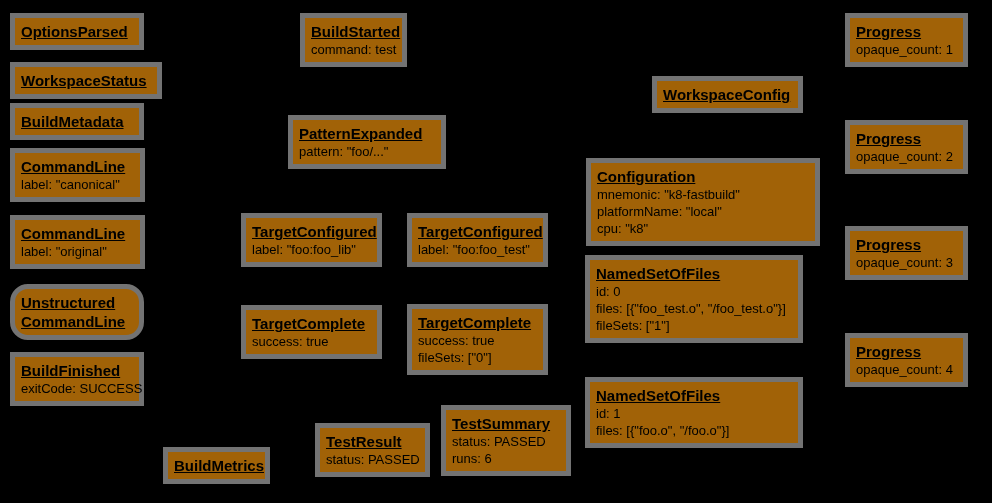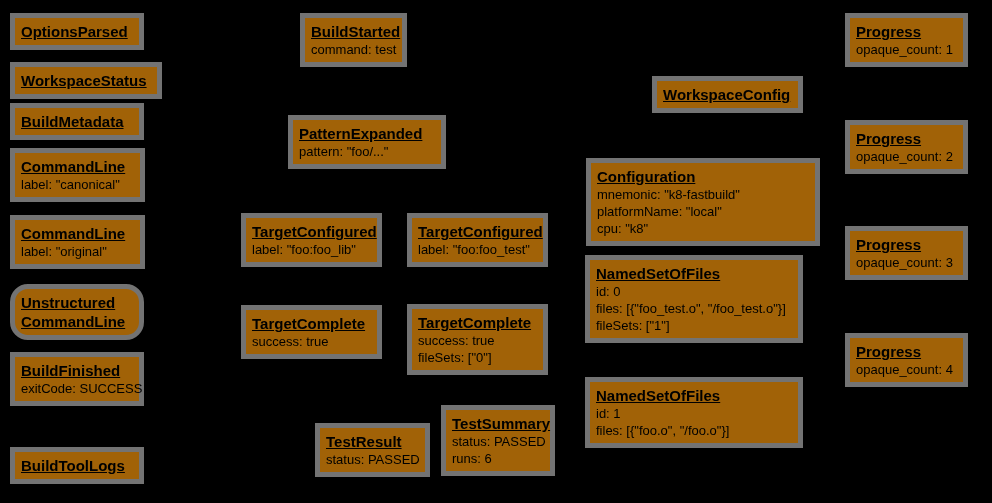--- a/index.html
+++ b/index.html
@@ -58,22 +58,22 @@
       <div class="event-field">label: "original"</div>
     </div>
     <div class="event-box" style="left: 10px; top: 284px; width: 134px; border-radius: 18px;">
       <div class="event-title">Unstructured
 CommandLine</div>
     </div>
     <div class="event-box" style="left: 10px; top: 352px; width: 134px;">
       <div class="event-title">BuildFinished</div>
       <div class="event-field">exitCode: SUCCESS</div>
     </div>
-    <div class="event-box" style="left: 10px; top: 447px; width: 134px;">
-      <div class="event-title">BuildToolLogs</div>
+    <div class="event-box" style="left: 163px; top: 447px; width: 107px;">
+      <div class="event-title">BuildMetrics</div>
     </div>
     <div class="event-box" style="left: 300px; top: 13px; width: 107px; text-align: center;">
       <div class="event-title">BuildStarted</div>
       <div class="event-field">command: test</div>
     </div>
     <div class="event-box" style="left: 288px; top: 115px; width: 158px;">
       <div class="event-title">PatternExpanded</div>
       <div class="event-field">pattern: "foo/..."</div>
     </div>
     <div class="event-box" style="left: 241px; top: 213px; width: 141px;">
@@ -90,21 +90,21 @@
     </div>
     <div class="event-box" style="left: 407px; top: 304px; width: 141px;">
       <div class="event-title">TargetComplete</div>
       <div class="event-field">success: true</div>
       <div class="event-field">fileSets: ["0"]</div>
     </div>
     <div class="event-box" style="left: 315px; top: 423px; width: 115px;">
       <div class="event-title">TestResult</div>
       <div class="event-field">status: PASSED</div>
     </div>
-    <div class="event-box" style="left: 441px; top: 405px; width: 114px;">
+    <div class="event-box" style="left: 441px; top: 405px; width: 130px;">
       <div class="event-title">TestSummary</div>
       <div class="event-field">status: PASSED</div>
       <div class="event-field">runs: 6</div>
     </div>
     <div class="event-box" style="left: 652px; top: 76px; width: 151px;">
       <div class="event-title">WorkspaceConfig</div>
     </div>
     <div class="event-box" style="left: 586px; top: 158px; width: 234px;">
       <div class="event-title">Configuration</div>
       <div class="event-field">mnemonic: "k8-fastbuild"</div>

